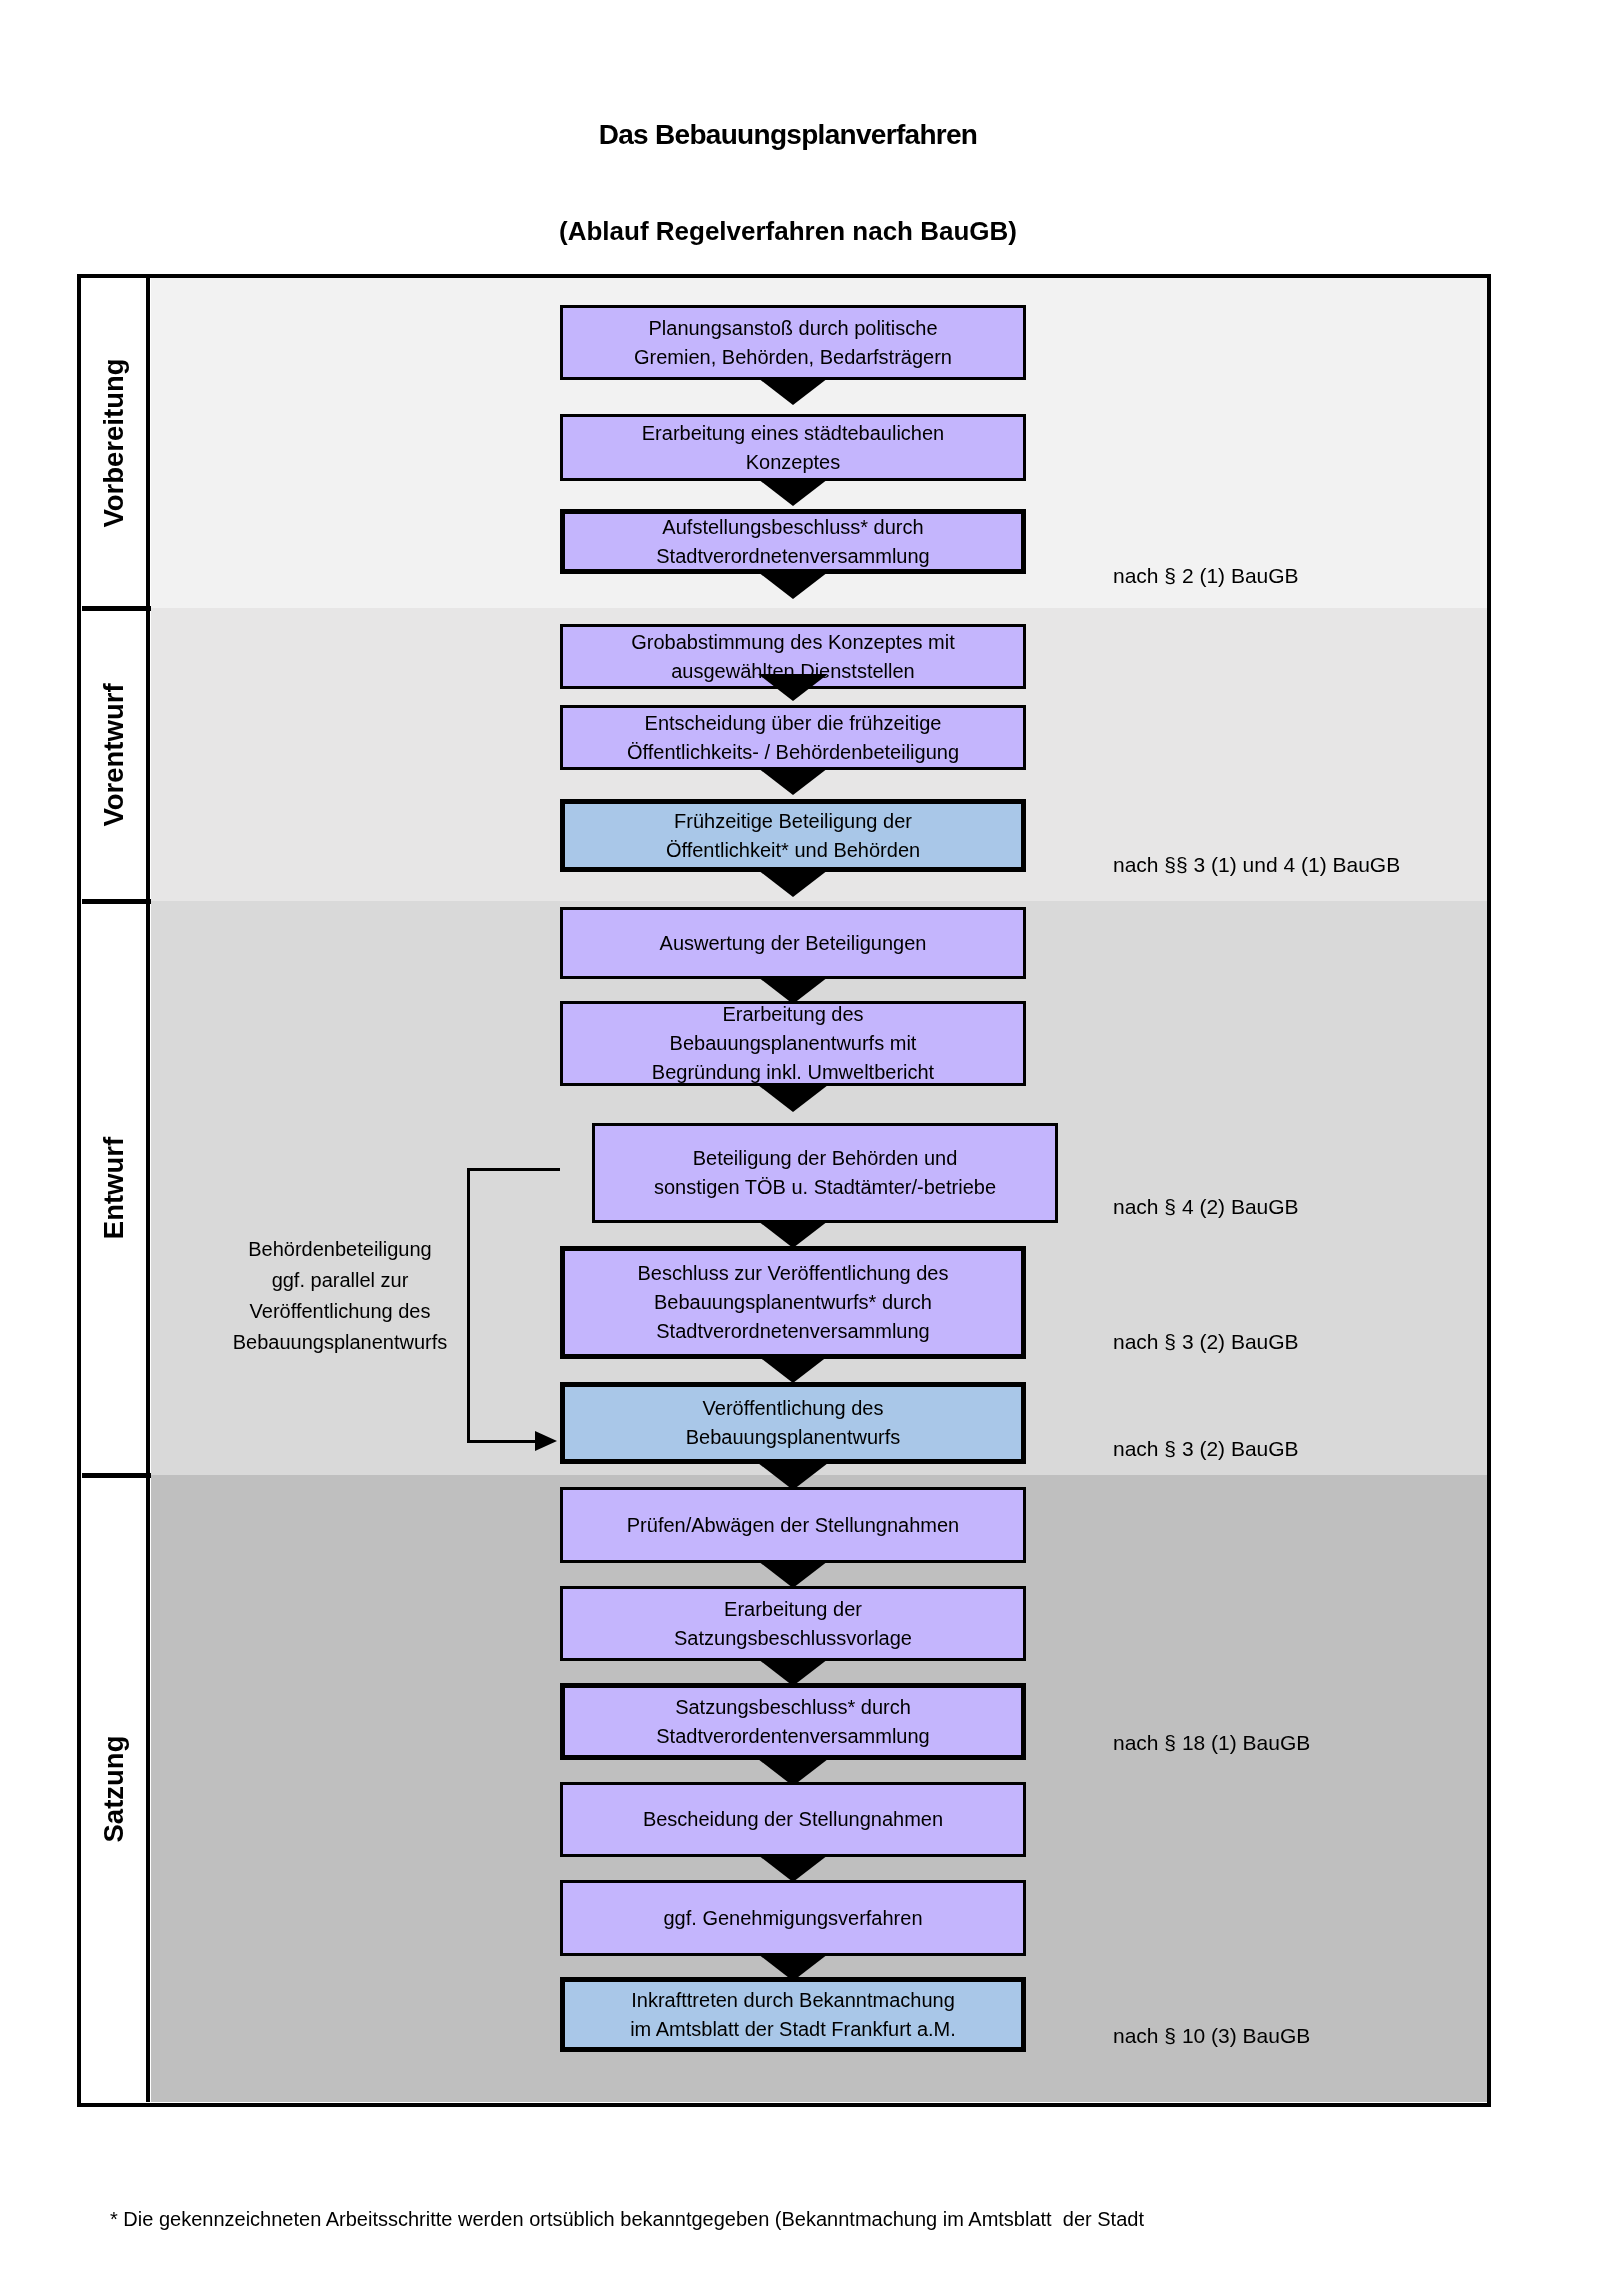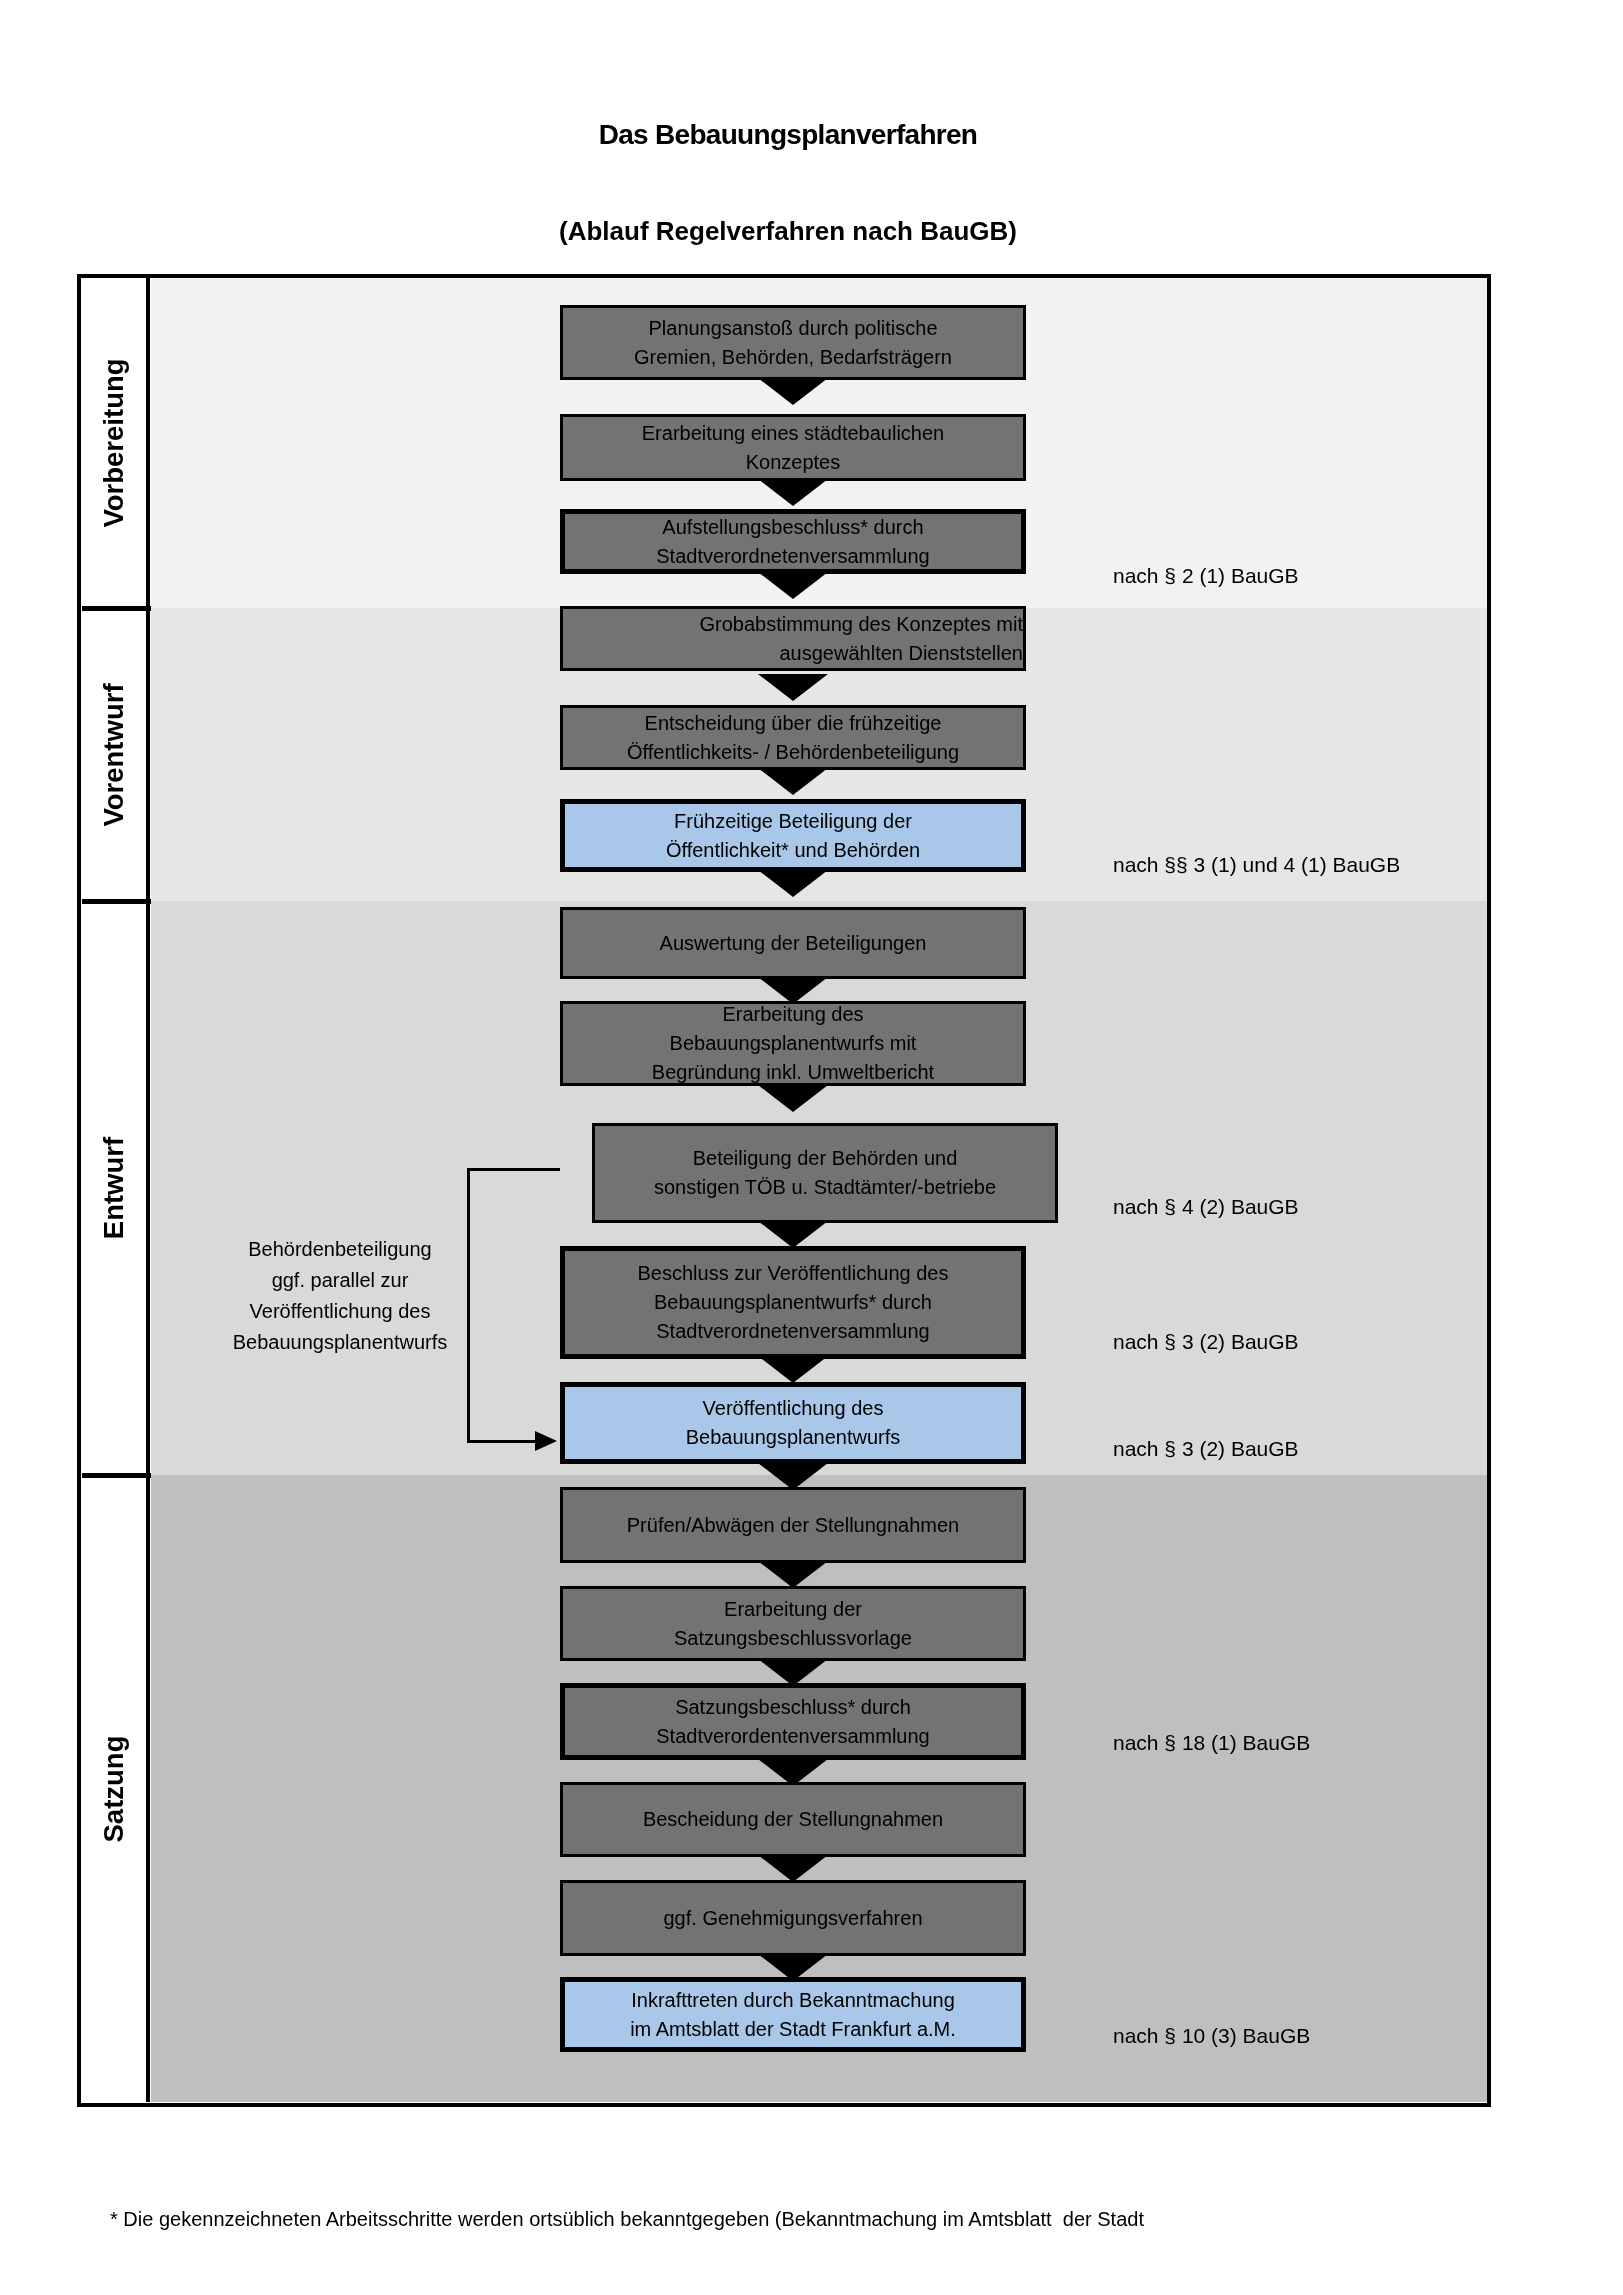--- a/index.html
+++ b/index.html
@@ -15,21 +15,21 @@
   #frame{position:absolute;left:77px;top:274px;width:1414px;height:1833px;
     border:4.6px solid #000;box-sizing:border-box;background:#fff;}
   #label-column{position:absolute;left:82px;top:278px;width:64px;height:1824px;
     background:#fff;border-right:4.6px solid #000;}
   .phase-band{position:absolute;left:151px;width:1336px;}
   .phase-label-wrap{position:absolute;left:82px;width:64px;display:flex;
     align-items:center;justify-content:center;}
   .phase-label-wrap span{transform:rotate(-90deg);white-space:nowrap;
     font-size:27.5px;font-weight:bold;}
   .column-divider{position:absolute;left:82px;width:69px;height:4.6px;background:#000;}
-  .step{position:absolute;left:560px;width:466px;background:#737373;
+  .step{position:absolute;left:560px;width:466px;background:#c4b5fd;
     border:3.3px solid #000;box-sizing:border-box;display:flex;flex-direction:column;
     justify-content:center;align-items:center;text-align:center;
     font-size:20px;line-height:29px;}
   .step.thick{border-width:5.2px;}
   .step.highlight{background:var(--blue,#A9C7E8);}
   .b{font-weight:normal;margin-top:44px;}
   .arrow-down{position:absolute;left:758px;width:0;height:0;
     border-left:35px solid transparent;border-right:35px solid transparent;
     border-top:27.5px solid #000;}
   .reference{position:absolute;left:1113px;font-size:21px;white-space:nowrap;}
@@ -100,21 +100,21 @@
     <div class="step" style="top: 414px; height: 67px;">
       <div><span>Erarbeitung eines städtebaulichen</span></div>
       <div><span>Konzeptes</span></div>
     </div>
     <div class="arrow-down" style="top: 479px;"></div>
     <div class="step thick" style="top: 509px; height: 65px;">
       <div><span class="b">Aufstellungsbeschluss*</span><span> durch</span></div>
       <div><span>Stadtverordnetenversammlung</span></div>
     </div>
     <div class="arrow-down" style="top: 572px;"></div>
-    <div class="step" style="top: 606px; height: 65px; align-items: flex-end;">
+    <div class="step" style="top: 624px; height: 65px;">
       <div><span>Grobabstimmung des Konzeptes mit</span></div>
       <div><span>ausgewählten Dienststellen</span></div>
     </div>
     <div class="arrow-down" style="top: 674px;"></div>
     <div class="step" style="top: 705px; height: 65px;">
       <div><span>Entscheidung über die frühzeitige</span></div>
       <div><span>Öffentlichkeits- / Behördenbeteiligung</span></div>
     </div>
     <div class="arrow-down" style="top: 768px;"></div>
     <div class="step highlight thick" style="top: 799px; height: 73px;">

